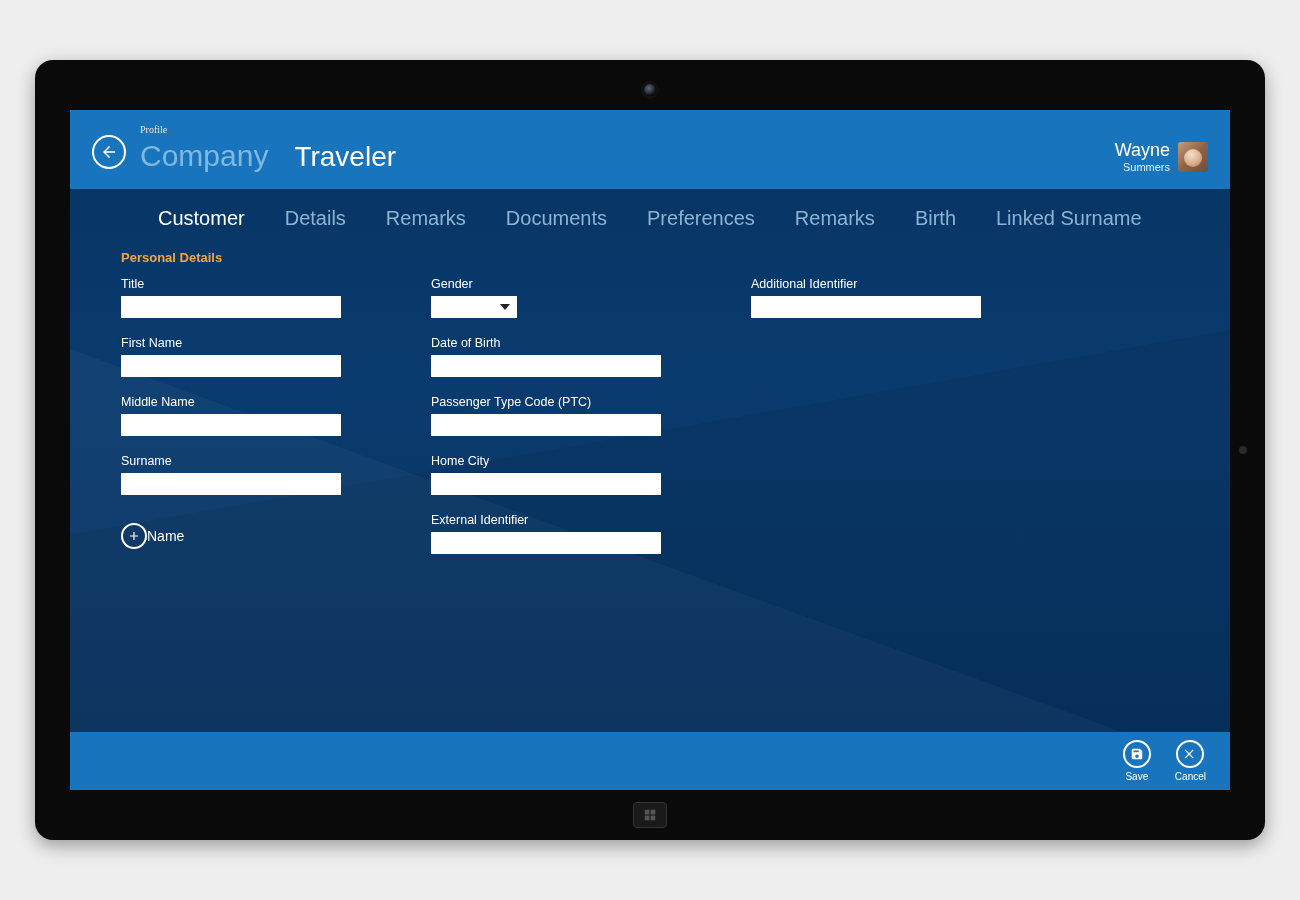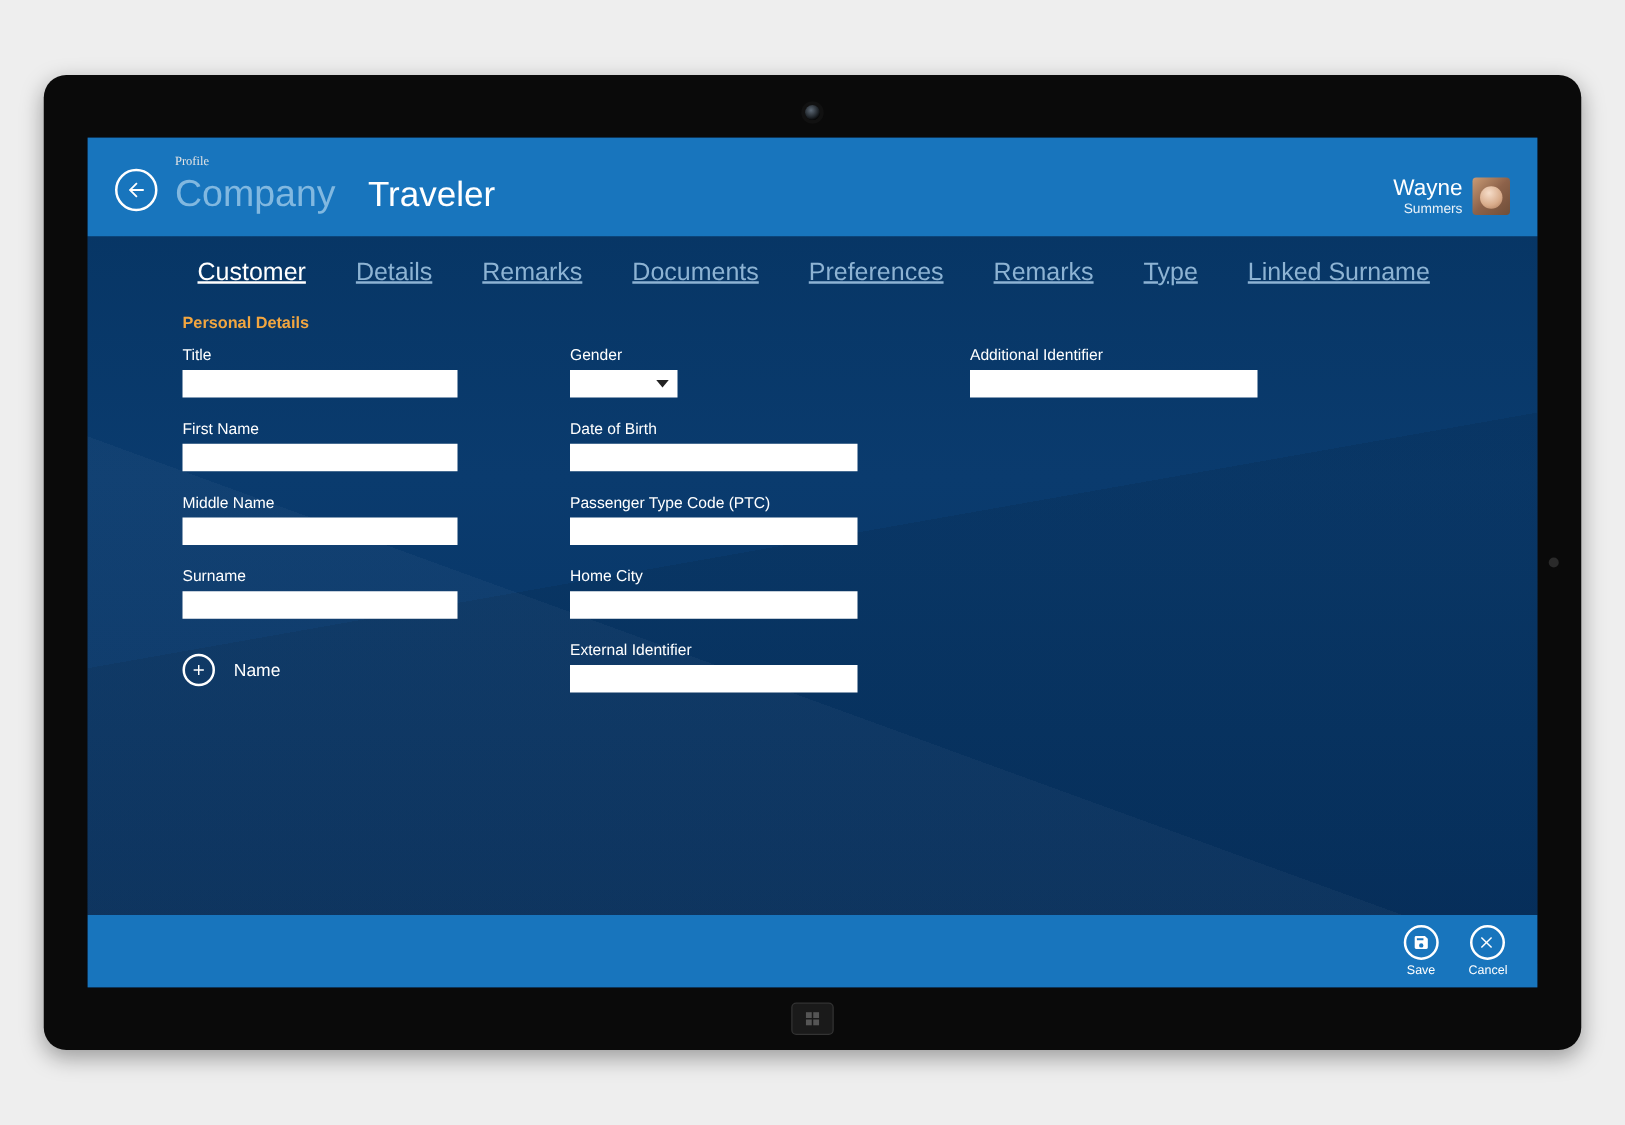--- a/index.html
+++ b/index.html
@@ -128,29 +128,29 @@
   
   .tabs {
     display: flex;
     gap: 40px;
     padding: 18px 88px 6px 88px;
     font-size: 20px;
     font-weight: 300;
     color: #8db3d3;
     z-index: 2;
   }
-  .tab { cursor: pointer; white-space: nowrap; text-decoration: underline; }
+  .tab { cursor: pointer; white-space: nowrap; }
   .tab.active { color: #ffffff; }
 
   
   .body {
     flex: 1;
     position: relative;
     z-index: 2;
-    padding: 14px 88px 10px 76px;
+    padding: 14px 88px 10px 51px;
     color: #ffffff;
     overflow: hidden;
   }
   .section-title { color: #f2a640; font-size: 13px; font-weight: 600; margin-bottom: 12px; }
 
   .cols { display: flex; gap: 90px; }
   .col { display: flex; flex-direction: column; gap: 18px; width: 220px; }
   .col.wide { width: 230px; }
 
   .field label { font-size: 12.5px; display: block; margin-bottom: 5px; }
@@ -165,21 +165,21 @@
   .select-wrap {
     width: 86px; height: 22px; background: #fff; position: relative;
   }
   .select-wrap::after{
     content:""; position:absolute; right:7px; top:50%;
     width:0;height:0;border-left:5px solid transparent;border-right:5px solid transparent;border-top:6px solid #222;
     transform: translateY(-50%);
   }
 
   .add-name {
-    display: flex; align-items: center; gap: 15px;
+    display: flex; align-items: center; gap: 0;
     color: #fff; font-size: 14px; cursor: pointer; margin-top: 10px;
   }
   .plus-circle{
     width:26px;height:26px;border:2px solid #fff;border-radius:50%;
     display:flex;align-items:center;justify-content:center;
   }
   .plus-circle svg{width:14px;height:14px;fill:#fff;}
 
   
   .footer {
@@ -239,21 +239,21 @@
       </div>
     </div>
 
     <div class="tabs">
       <div class="tab active">Customer</div>
       <div class="tab">Details</div>
       <div class="tab">Remarks</div>
       <div class="tab">Documents</div>
       <div class="tab">Preferences</div>
       <div class="tab">Remarks</div>
-      <div class="tab">Type</div>
+      <div class="tab">Birth</div>
       <div class="tab">Linked Surname</div>
     </div>
 
     <div class="body">
       <div class="section-title">Personal Details</div>
 
       <div class="cols">
 
         <div class="col">
           <div class="field">

